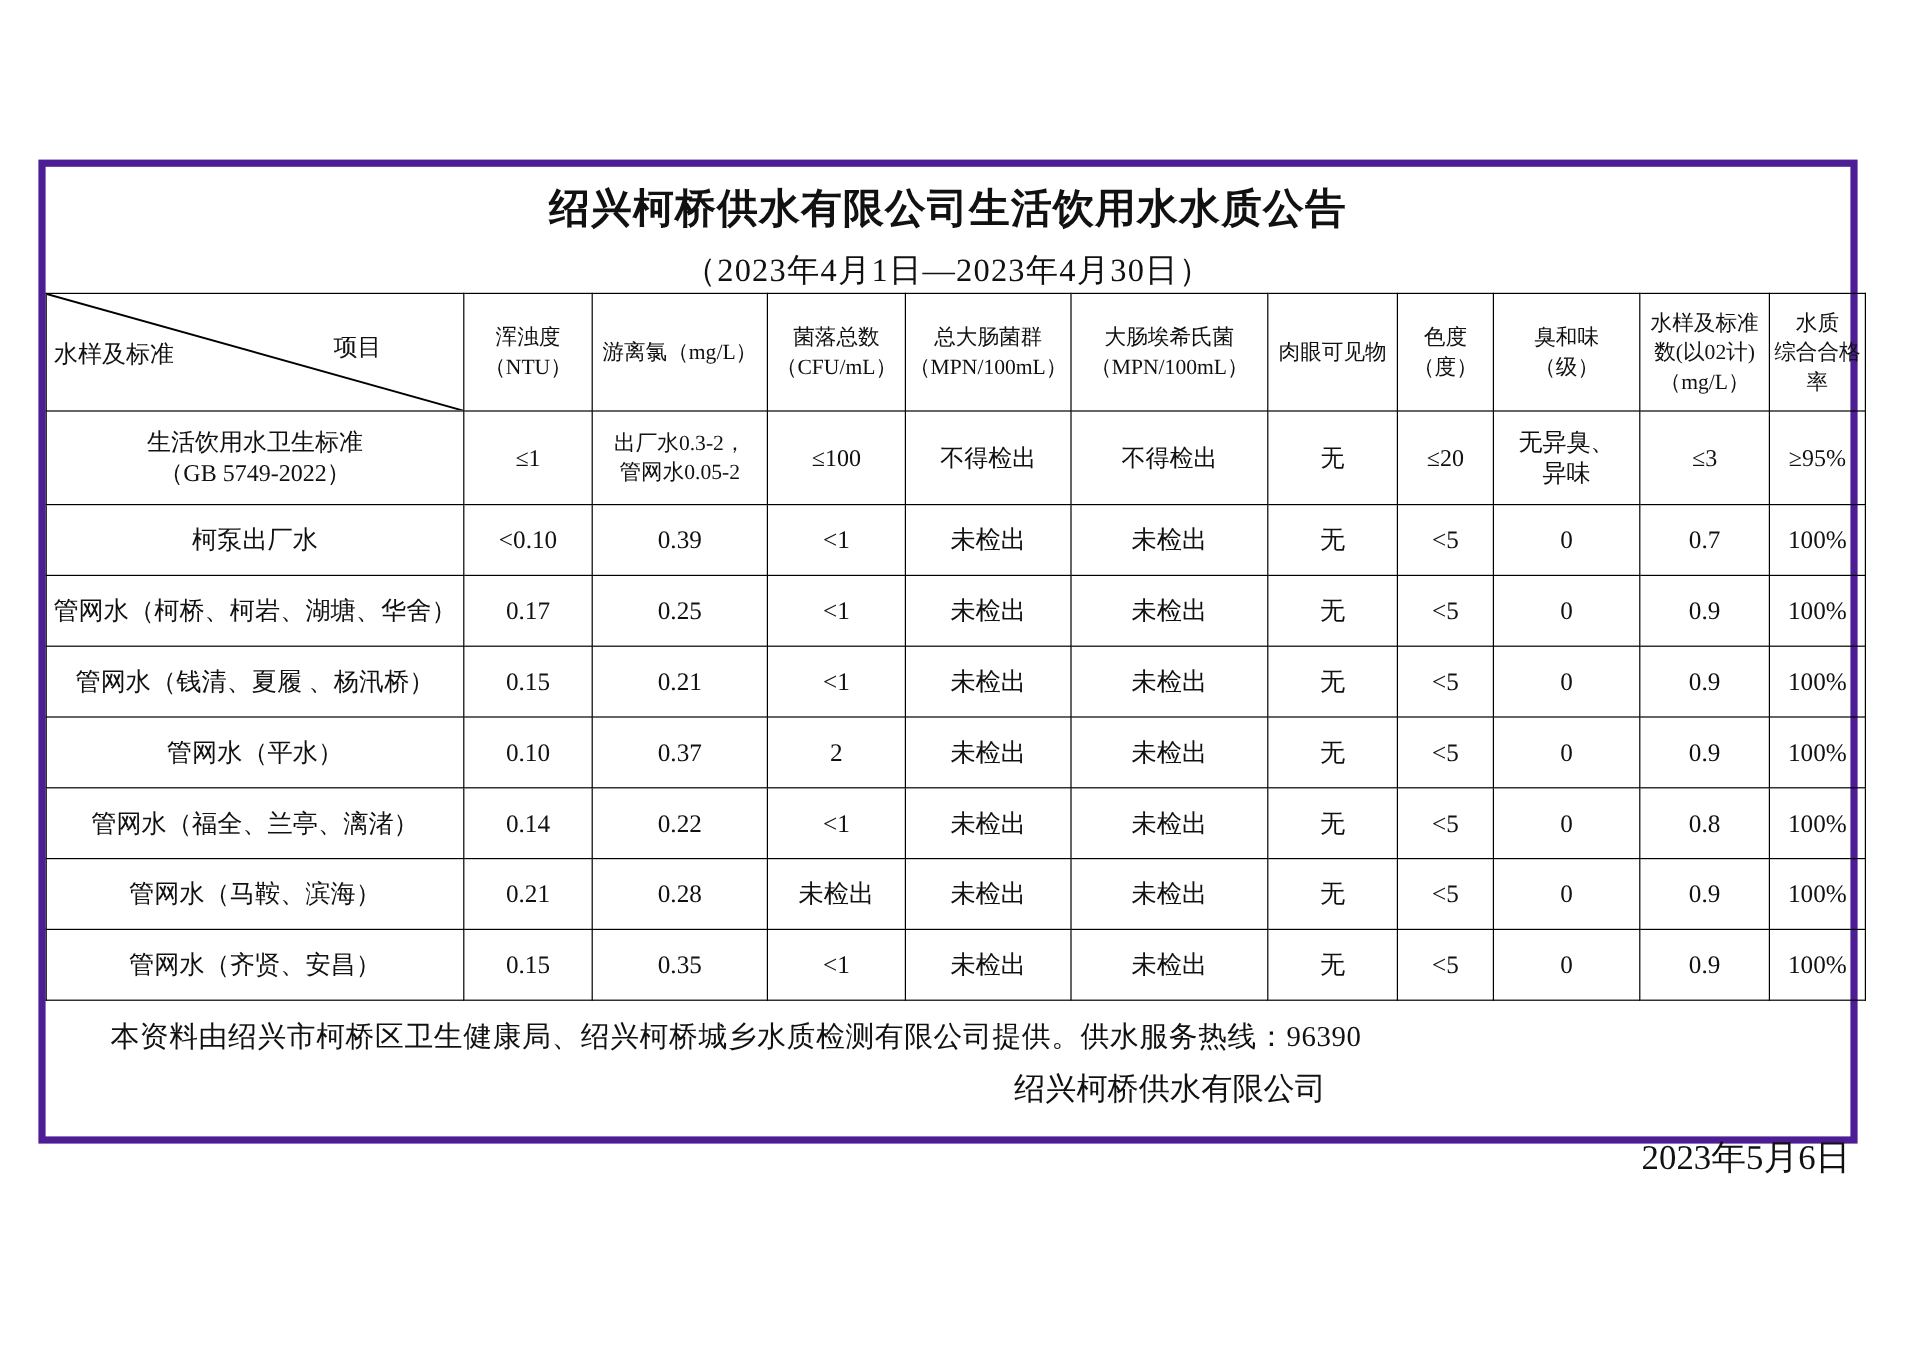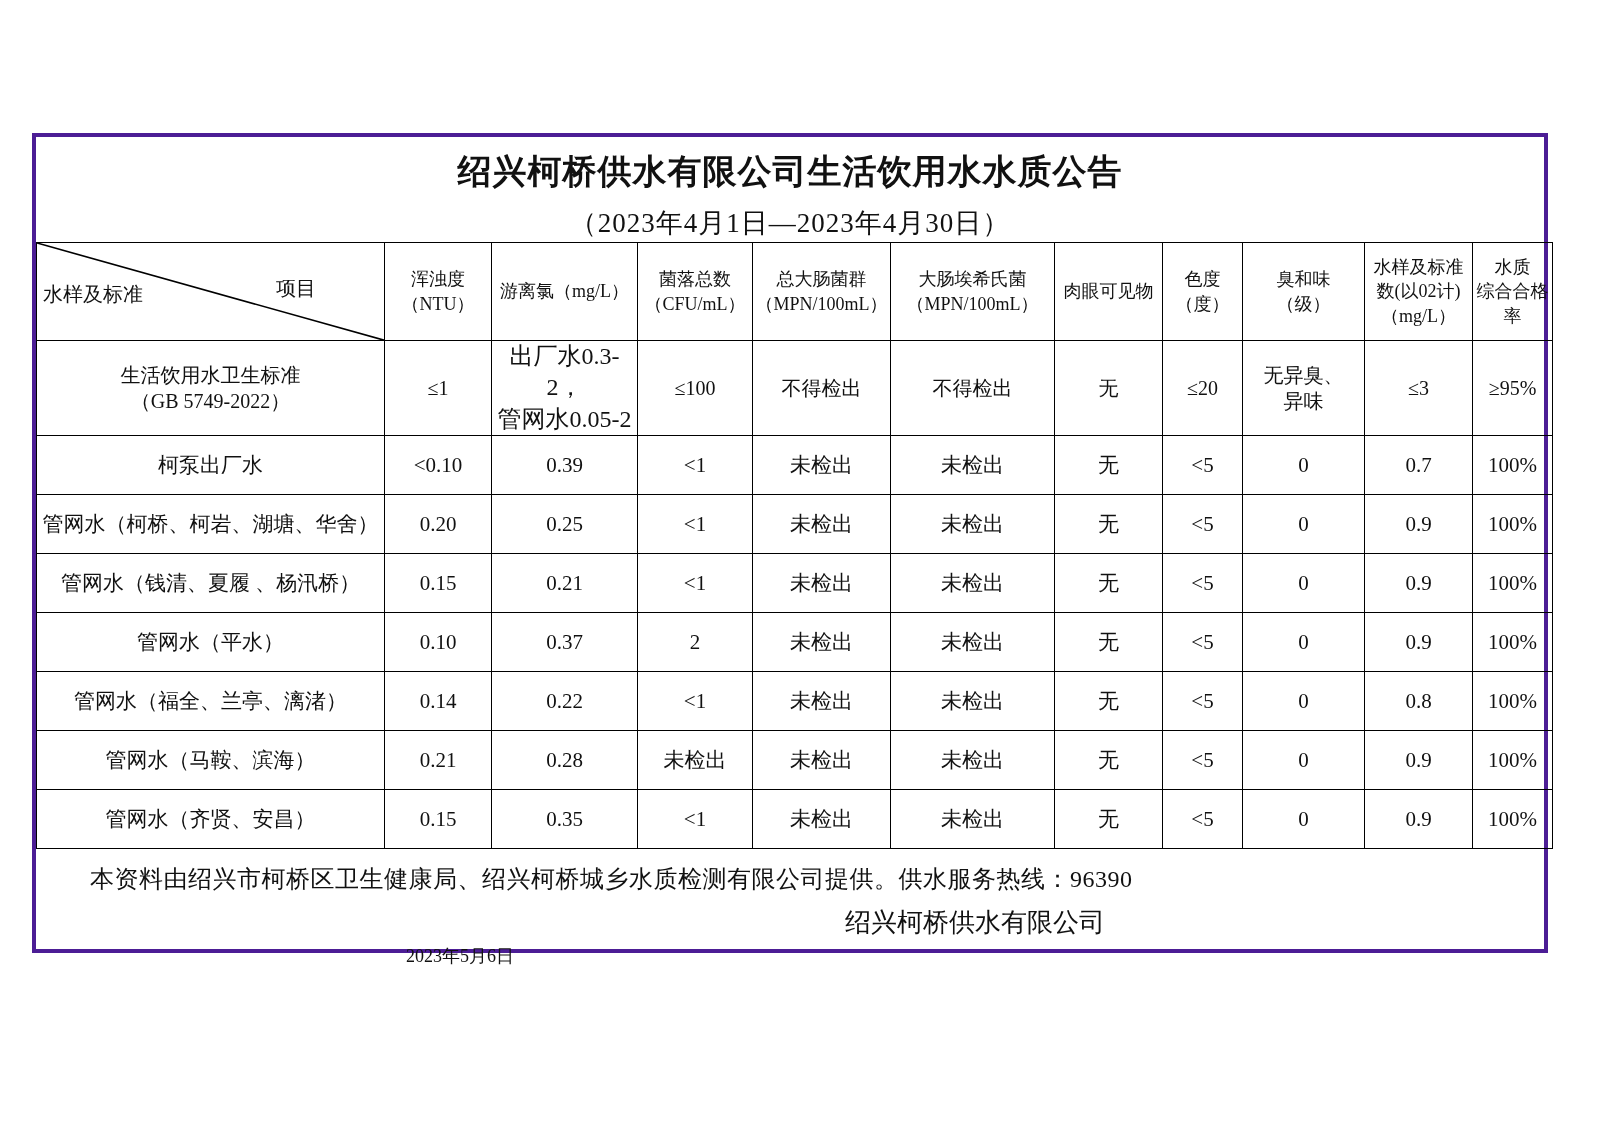--- a/index.html
+++ b/index.html
@@ -7,21 +7,21 @@
     background: #ffffff;
     font-family: "Liberation Serif", "DejaVu Serif", serif;
     color: #111111;
   }
   body { width: 1600px; height: 1131px; position: relative; overflow: hidden; }
 
   .sheet {
     position: absolute;
     left: 32px; top: 133px;
     width: 1516px; height: 820px;
-    border: 4px solid #4c1d95;
+    border: 6px solid #4c1d95;
     box-sizing: border-box;
     background: #fff;
   }
 
   .title-block { height: 105px; text-align: center; }
   .doc-title {
     font-size: 34px; font-weight: bold;
     padding-top: 12px; letter-spacing: 1px;
   }
   .doc-subtitle { font-size: 27px; padding-top: 10px; letter-spacing: 1px; }
@@ -37,34 +37,34 @@
     vertical-align: middle;
     padding: 0 2px;
     white-space: pre-line;
     box-sizing: border-box;
     overflow: hidden;
   }
   tr.header-row { height: 90px; }
   tr.header-row th { font-weight: normal; font-size: 18px; line-height: 1.35; }
   tr.std-row { height: 78px; }
   tr.std-row td { font-size: 20px; line-height: 1.3; }
-  tr.std-row td.chlorine-std { font-size: 24px; }
+  tr.std-row td.chlorine-std { font-size: 18px; }
   tr.data-row { height: 59px; }
   tr.data-row td { font-size: 21px; line-height: 1.25; }
   td.row-name { font-size: 21px; margin-left: 41px; }
 
   .corner { position: relative; padding: 0 !important; }
   .corner svg { position: absolute; top: 0; left: 0; width: 100%; height: 100%; display: block; }
   .corner .lbl-item { position: absolute; top: 32px; right: 68px; font-size: 20px; }
   .corner .lbl-sample { position: absolute; top: 38px; left: 6px; font-size: 20px; }
 
   .footer-block { padding-top: 14px; padding-left: 48px; }
   .footer-note { font-size: 24px; padding-left: 6px; letter-spacing: 0.5px; }
   .footer-company { font-size: 26px; text-align: center; padding-left: 322px; margin-top: 10px; }
-  .footer-date { font-size: 18px; text-align: left; padding-left: 322px; margin-top: 4px; }
+  .footer-date { font-size: 29px; text-align: right; padding-left: 322px; margin-top: 20px; }
 </style>
 </head>
 <body>
 
 <div class="sheet">
 
   <div class="title-block">
     <div class="doc-title">绍兴柯桥供水有限公司生活饮用水水质公告</div>
     <div class="doc-subtitle">（2023年4月1日—2023年4月30日）</div>
   </div>
@@ -139,21 +139,21 @@
         <td>未检出</td>
         <td>无</td>
         <td>&lt;5</td>
         <td>0</td>
         <td>0.7</td>
         <td>100%</td>
       </tr>
 
       <tr class="data-row">
         <td class="row-name">管网水（柯桥、柯岩、湖塘、华舍）</td>
-        <td>0.20</td>
+        <td>0.17</td>
         <td>0.25</td>
         <td>&lt;1</td>
         <td>未检出</td>
         <td>未检出</td>
         <td>无</td>
         <td>&lt;5</td>
         <td>0</td>
         <td>0.9</td>
         <td>100%</td>
       </tr>

